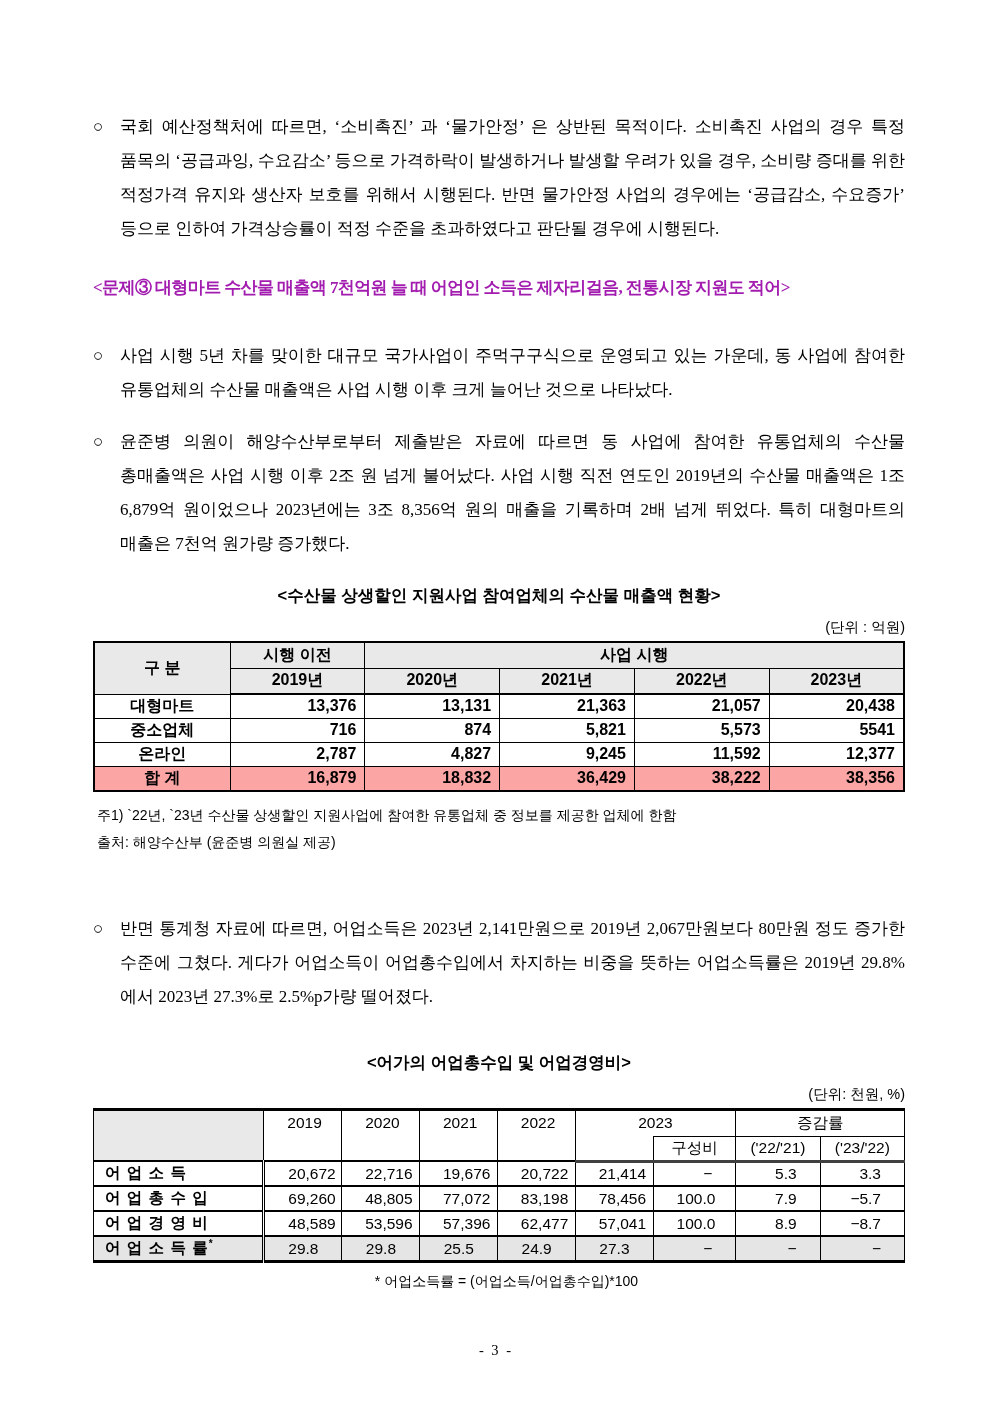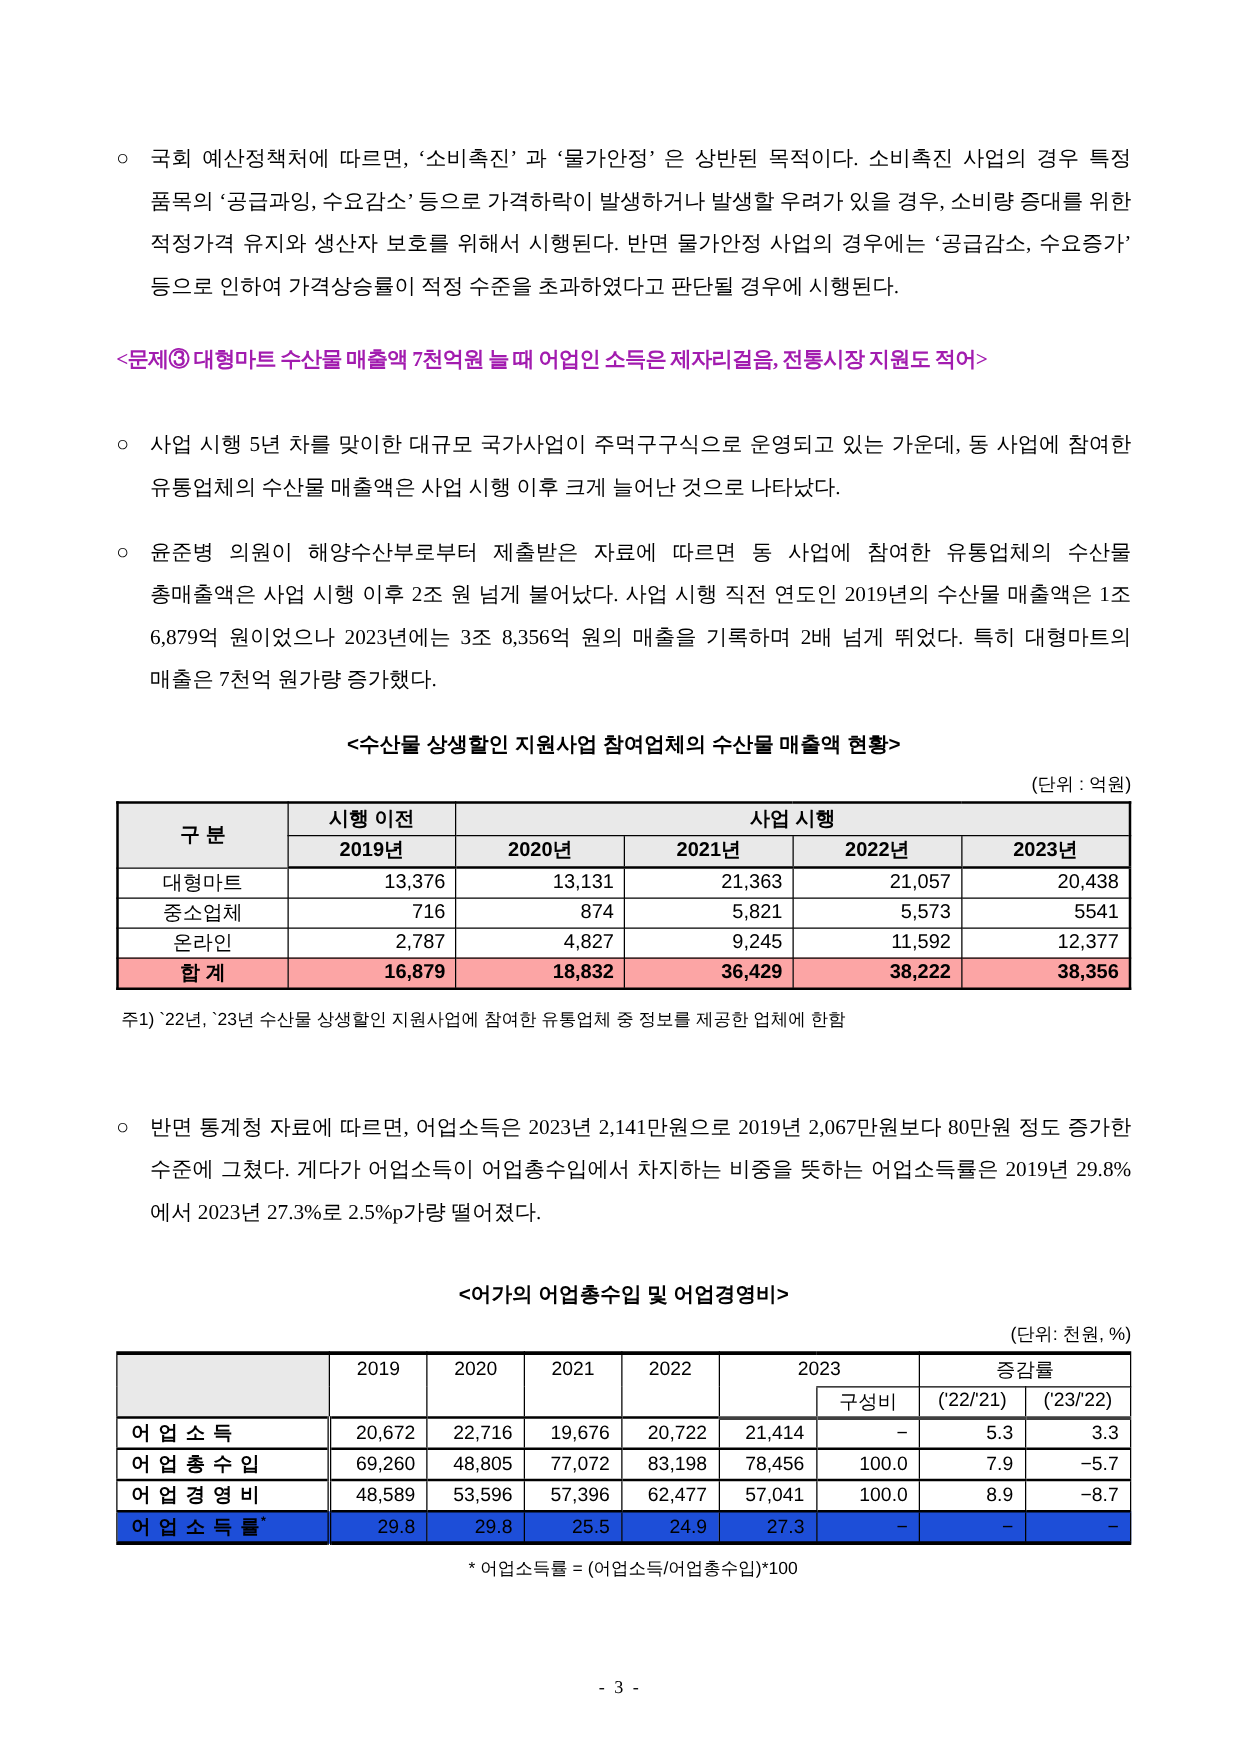--- a/index.html
+++ b/index.html
@@ -51,21 +51,21 @@
   
   table.t1 {
     width: 100%;
     margin-top: 4px;
     border-collapse: collapse;
     table-layout: fixed;
     font-family: "Liberation Sans", "DejaVu Sans", sans-serif;
     font-size: 16px;
     border: 2px solid #000;
   }
-  table.t1 td { border: 1px solid #000; height: 24px; padding: 1px 8px; }
+  table.t1 td { border: 1px solid #000; height: 24px; padding: 1px 8px; font-weight: bold; }
   table.t1 tr.th1 td, table.t1 tr.th2 td {
     background: #e9e9e9; font-weight: bold; text-align: center; height: 26px;
   }
   table.t1 tr.th2 td { border-bottom: 2px solid #000; }
   table.t1 td.rlabel { text-align: center; padding: 1px 2px; }
   table.t1 td.val { text-align: right; }
   table.t1 tr.total td { background: #fca5a5; font-weight: bold; }
 
   .notes1 {
     margin-top: 10px;
@@ -81,33 +81,33 @@
     margin-top: 4px;
     border-collapse: collapse;
     table-layout: fixed;
     font-family: "Liberation Sans", "DejaVu Sans", sans-serif;
     font-size: 15.5px;
     border-top: 3px solid #000;
     border-bottom: 3px solid #000;
     border-left: 1px solid #000;
     border-right: 1px solid #000;
   }
-  table.t2 td { border: 1px solid #000; height: 24px; padding: 1px 9px; }
+  table.t2 td { border: 1px solid #000; height: 24px; padding: 1px 23px; }
   table.t2 tr.h1 td { text-align: center; height: 27px; }
   table.t2 tr.h2 td { text-align: center; border-bottom: 3px solid #404040; height: 23px; padding: 1px 2px; }
   table.t2 td.blank { background: #e9e9e9; }
   table.t2 td.ytop { vertical-align: top; padding-top: 3px; }
   table.t2 td.nb { border-top-style: hidden; }
   table.t2 tr.data td { border-top: 2px solid #000; }
   table.t2 td.rowlabel {
     text-align: left; font-weight: bold; padding-left: 11px;
     border-right: 3px double #000; letter-spacing: 1px;
   }
   table.t2 td.num { text-align: right; }
-  table.t2 tr.hl td { background: #1d4ed8; }
+  table.t2 tr.hl td { background: #e5e5e5; }
   table.t2 sup { font-size: 10px; }
 
   .note2 {
     margin-top: 10px;
     font-family: "Liberation Sans", "DejaVu Sans", sans-serif;
     font-size: 14px;
     padding-left: 15px;
     text-align: center;
   }
 
@@ -198,20 +198,21 @@
         <td class="val">18,832</td>
         <td class="val">36,429</td>
         <td class="val">38,222</td>
         <td class="val">38,356</td>
       </tr>
     </tbody>
       </table>
 
     <div class="notes1">
       <div>주1) `22년, `23년 수산물 상생할인 지원사업에 참여한 유통업체 중 정보를 제공한 업체에 한함</div>
+      <div>출처: 해양수산부 (윤준병 의원실 제공)</div>
     </div>
 
     <div class="para para-4">
       <span class="bullet">○</span>
       <div class="ptext">반면 통계청 자료에 따르면, 어업소득은 2023년 2,141만원으로 2019년 2,067만원보다 80만원 정도 증가한 수준에 그쳤다. 게다가 어업소득이 어업총수입에서 차지하는 비중을 뜻하는 어업소득률은 2019년 29.8%에서 2023년 27.3%로 2.5%p가량 떨어졌다.</div>
     </div>
 
     <div class="tbl-title tbl-title-2">&lt;어가의 어업총수입 및 어업경영비&gt;</div>
     <div class="unit-label">(단위: 천원, %)</div>
 

